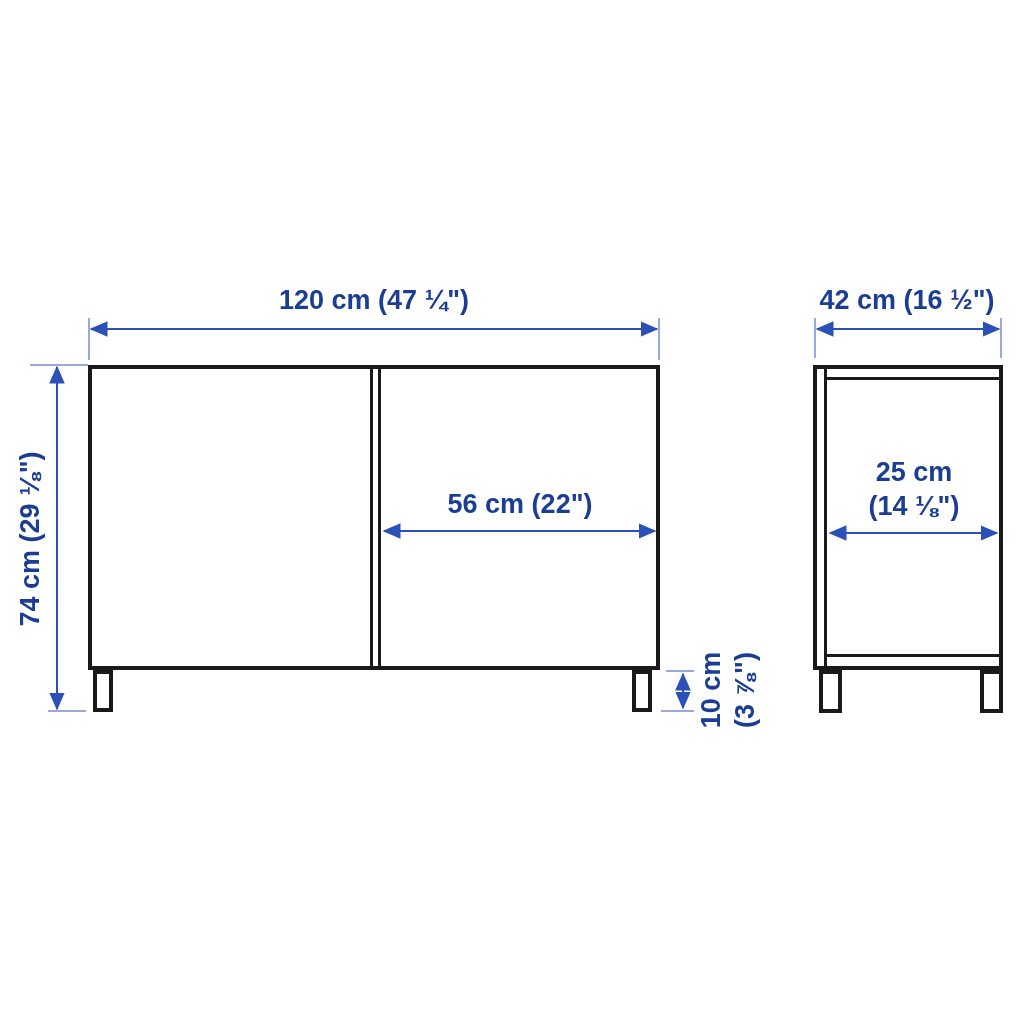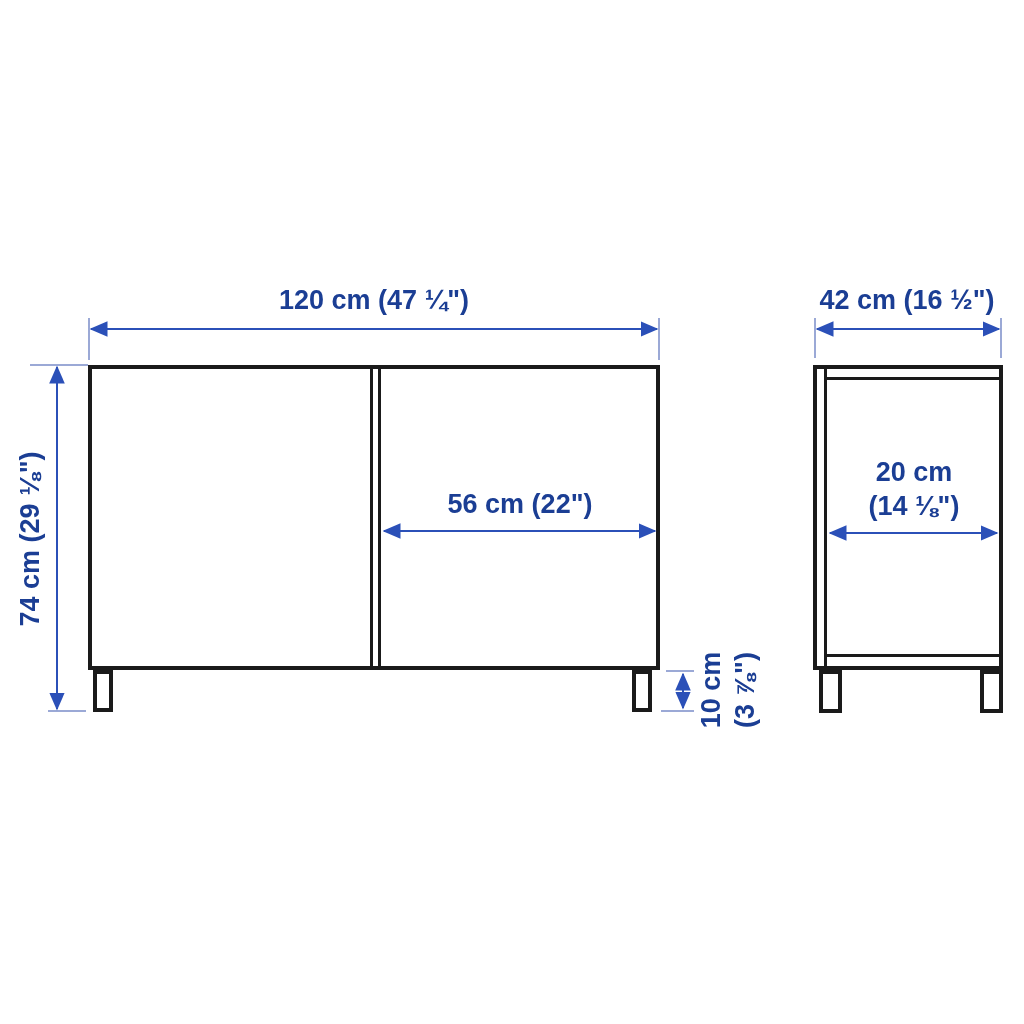--- a/index.html
+++ b/index.html
@@ -94,17 +94,17 @@
   <div class="dim-label" style="left:520px; top:505px;">56 cm (22")</div>
 
   <div class="dim-label rot" style="left:729px; top:690px;">
     <span style="display:block;">10 cm</span>
     <span style="display:block;">(3 ⅞")</span>
   </div>
 
   <div class="dim-label" style="left:907px; top:301px;">42 cm (16 ½")</div>
 
   <div class="dim-label" style="left:914px; top:490px;">
-    <span style="display:block;">20 cm</span>
+    <span style="display:block;">25 cm</span>
     <span style="display:block;">(14 ⅛")</span>
   </div>
 
 </div>
 
 </body></html>

